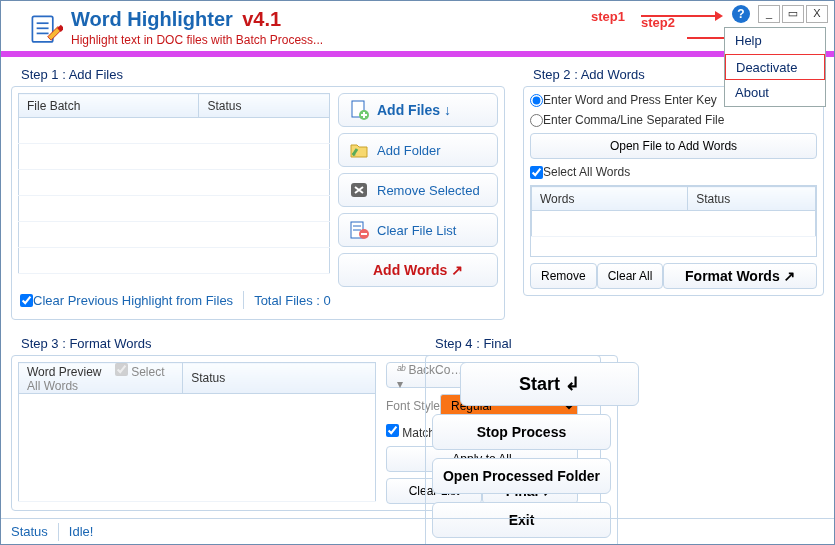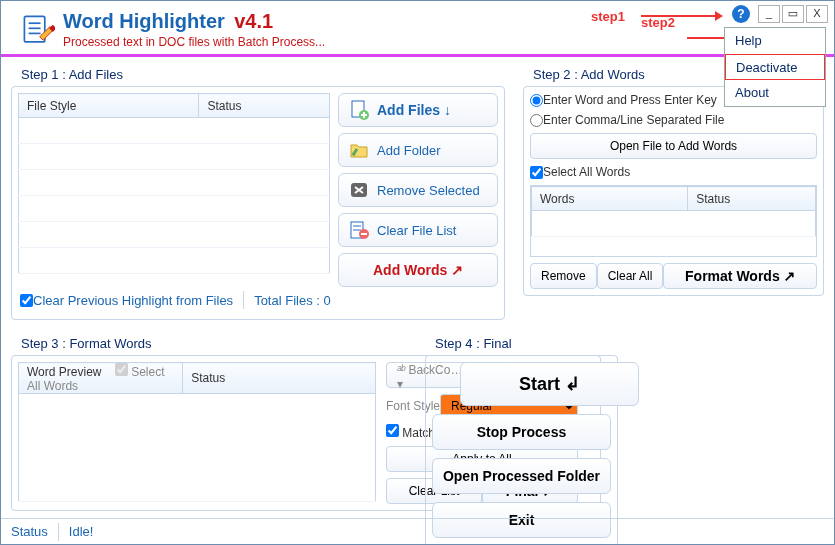--- a/index.html
+++ b/index.html
@@ -1,17 +1,17 @@
 <!DOCTYPE html>
 <html><head>
 <meta charset="utf-8">
 <style>
 * { box-sizing: border-box; margin: 0; padding: 0; font-family: "Segoe UI", Tahoma, sans-serif; }
 body { width: 835px; height: 545px; background: #fff; border: 1px solid #6d8db1; font-size: 12px; color: #333; position: relative; }
-.titlebar { height: 56px; border-bottom: 3px solid #d946ef; display: flex; align-items: center; padding: 4px 16px; position: relative; }
+.titlebar { height: 56px; border-bottom: 6px solid #d946ef; display: flex; align-items: flex-end; padding: 4px 24px; position: relative; }
 .app-icon { width: 34px; height: 34px; margin: 4px 8px 0 4px; }
 .title-text { margin-top: 4px; }
 .title-main { font-size: 20px; font-weight: bold; color: #1a66b3; }
 .title-ver { font-size: 20px; font-weight: bold; color: #c71618; margin-left: 6px; }
 .subtitle { font-size: 12px; color: #c71618; margin-top: 2px; }
 .winbtns { position: absolute; right: 6px; top: 4px; display: flex; gap: 2px; align-items: center; }
 .winbtn { border: 1px solid #b0b0b0; width: 22px; height: 18px; font-size: 11px; text-align: center; line-height: 14px; background: #fff; cursor: pointer; }
 .help-icon { width: 18px; height: 18px; border-radius: 50%; background: #1d72d1; color: #fff; font-size: 12px; font-weight: bold; text-align: center; line-height: 18px; margin-right: 6px; cursor: pointer; }
 .help-menu { position: absolute; top: 22px; right: 2px; width: 102px; background: #fff; border: 1px solid #9aa; z-index: 50; }
 .help-menu .mitem { height: 26px; line-height: 26px; padding: 0 10px; font-size: 13px; color: #0b2d6b; cursor: pointer; }
@@ -57,21 +57,21 @@
     <line x1="9" y1="18" x2="23" y2="18" stroke="#2a6bc4" stroke-width="2"></line>
     <line x1="9" y1="24" x2="23" y2="24" stroke="#2a6bc4" stroke-width="2"></line>
     <path d="M22 28 L34 16 L38 20 L26 32 Z" fill="#f7b733" stroke="#c71618" stroke-width="1"></path>
     <rect x="34" y="14" width="6" height="6" transform="rotate(45 36 18)" fill="#c71618"></rect>
   </svg>
   <div class="title-text">
     <div>
       <span class="title-main">Word Highlighter</span>
       <span class="title-ver">v4.1</span>
     </div>
-    <div class="subtitle">Processed text in DOC files with Batch Process...</div>
+    <div class="subtitle">Highlight text in DOC files with Batch Process...</div>
   </div>
   <div class="winbtns">
     <div class="help-icon">?</div>
     <div class="winbtn">_</div>
     <div class="winbtn">▭</div>
     <div class="winbtn">X</div>
     <div class="help-menu">
       <div class="mitem">Help</div>
       <div class="mitem hi">Deactivate</div>
       <div class="mitem">About</div>
@@ -93,21 +93,21 @@
 <div class="content">
 
   <div class="section s1">
     <div class="step-h">Step 1 : Add Files</div>
     <fieldset class="box">
       <div style="display:flex; gap:8px;">
         <div class="filelist">
           <table class="tbl">
             <tbody>
                 <tr>
-              <th style="width:58%;">File Style</th>
+              <th style="width:58%;">File Batch</th>
               <th>Status</th>
             </tr>
             <tr>
                   <td></td>
                   <td></td>
                 </tr>
                 <tr>
                   <td></td>
                   <td></td>
                 </tr>

